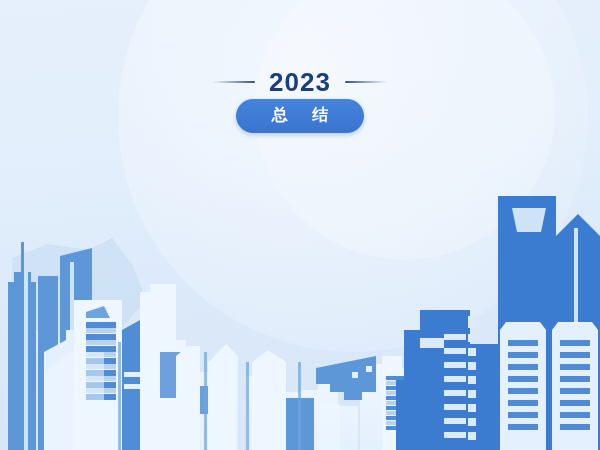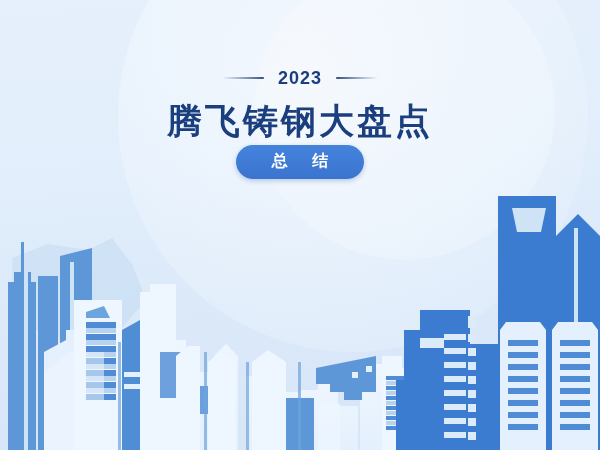--- a/index.html
+++ b/index.html
@@ -40,21 +40,21 @@
     display:flex;align-items:center;justify-content:center;
     gap:14px;
     margin-top:69px;
   }
   .year-rule{
     display:block;width:42px;height:2px;border-radius:1px;
   }
   #rule-left{background:linear-gradient(90deg,rgba(42,72,134,0) 0%,#33517f 100%);}
   #rule-right{background:linear-gradient(90deg,#33517f 0%,rgba(42,72,134,0) 100%);}
   #year{
-    font-size:18px;font-weight:bold;letter-spacing:1px;
+    font-size:26px;font-weight:bold;letter-spacing:1px;
     color:#1b3e7f;line-height:1;
     font-family:"Liberation Sans","DejaVu Sans",sans-serif;
     text-align:right;
   }
   #main-title{
     margin-top:15px;
     font-size:35px;font-weight:bold;
     letter-spacing:3px;
     color:#1b3e7f;
     line-height:1.1;
@@ -295,19 +295,18 @@
   </svg>
 
   <div id="title-block">
 
     <div id="year-row">
       <span class="year-rule" id="rule-left"></span>
       <span id="year">2023</span>
       <span class="year-rule" id="rule-right"></span>
     </div>
 
-    <div id="main-title">腾飞铸钢大盘点</div>
 
     <div id="summary-btn">总  结</div>
 
   </div>
 
 </div>
 
 </body></html>

